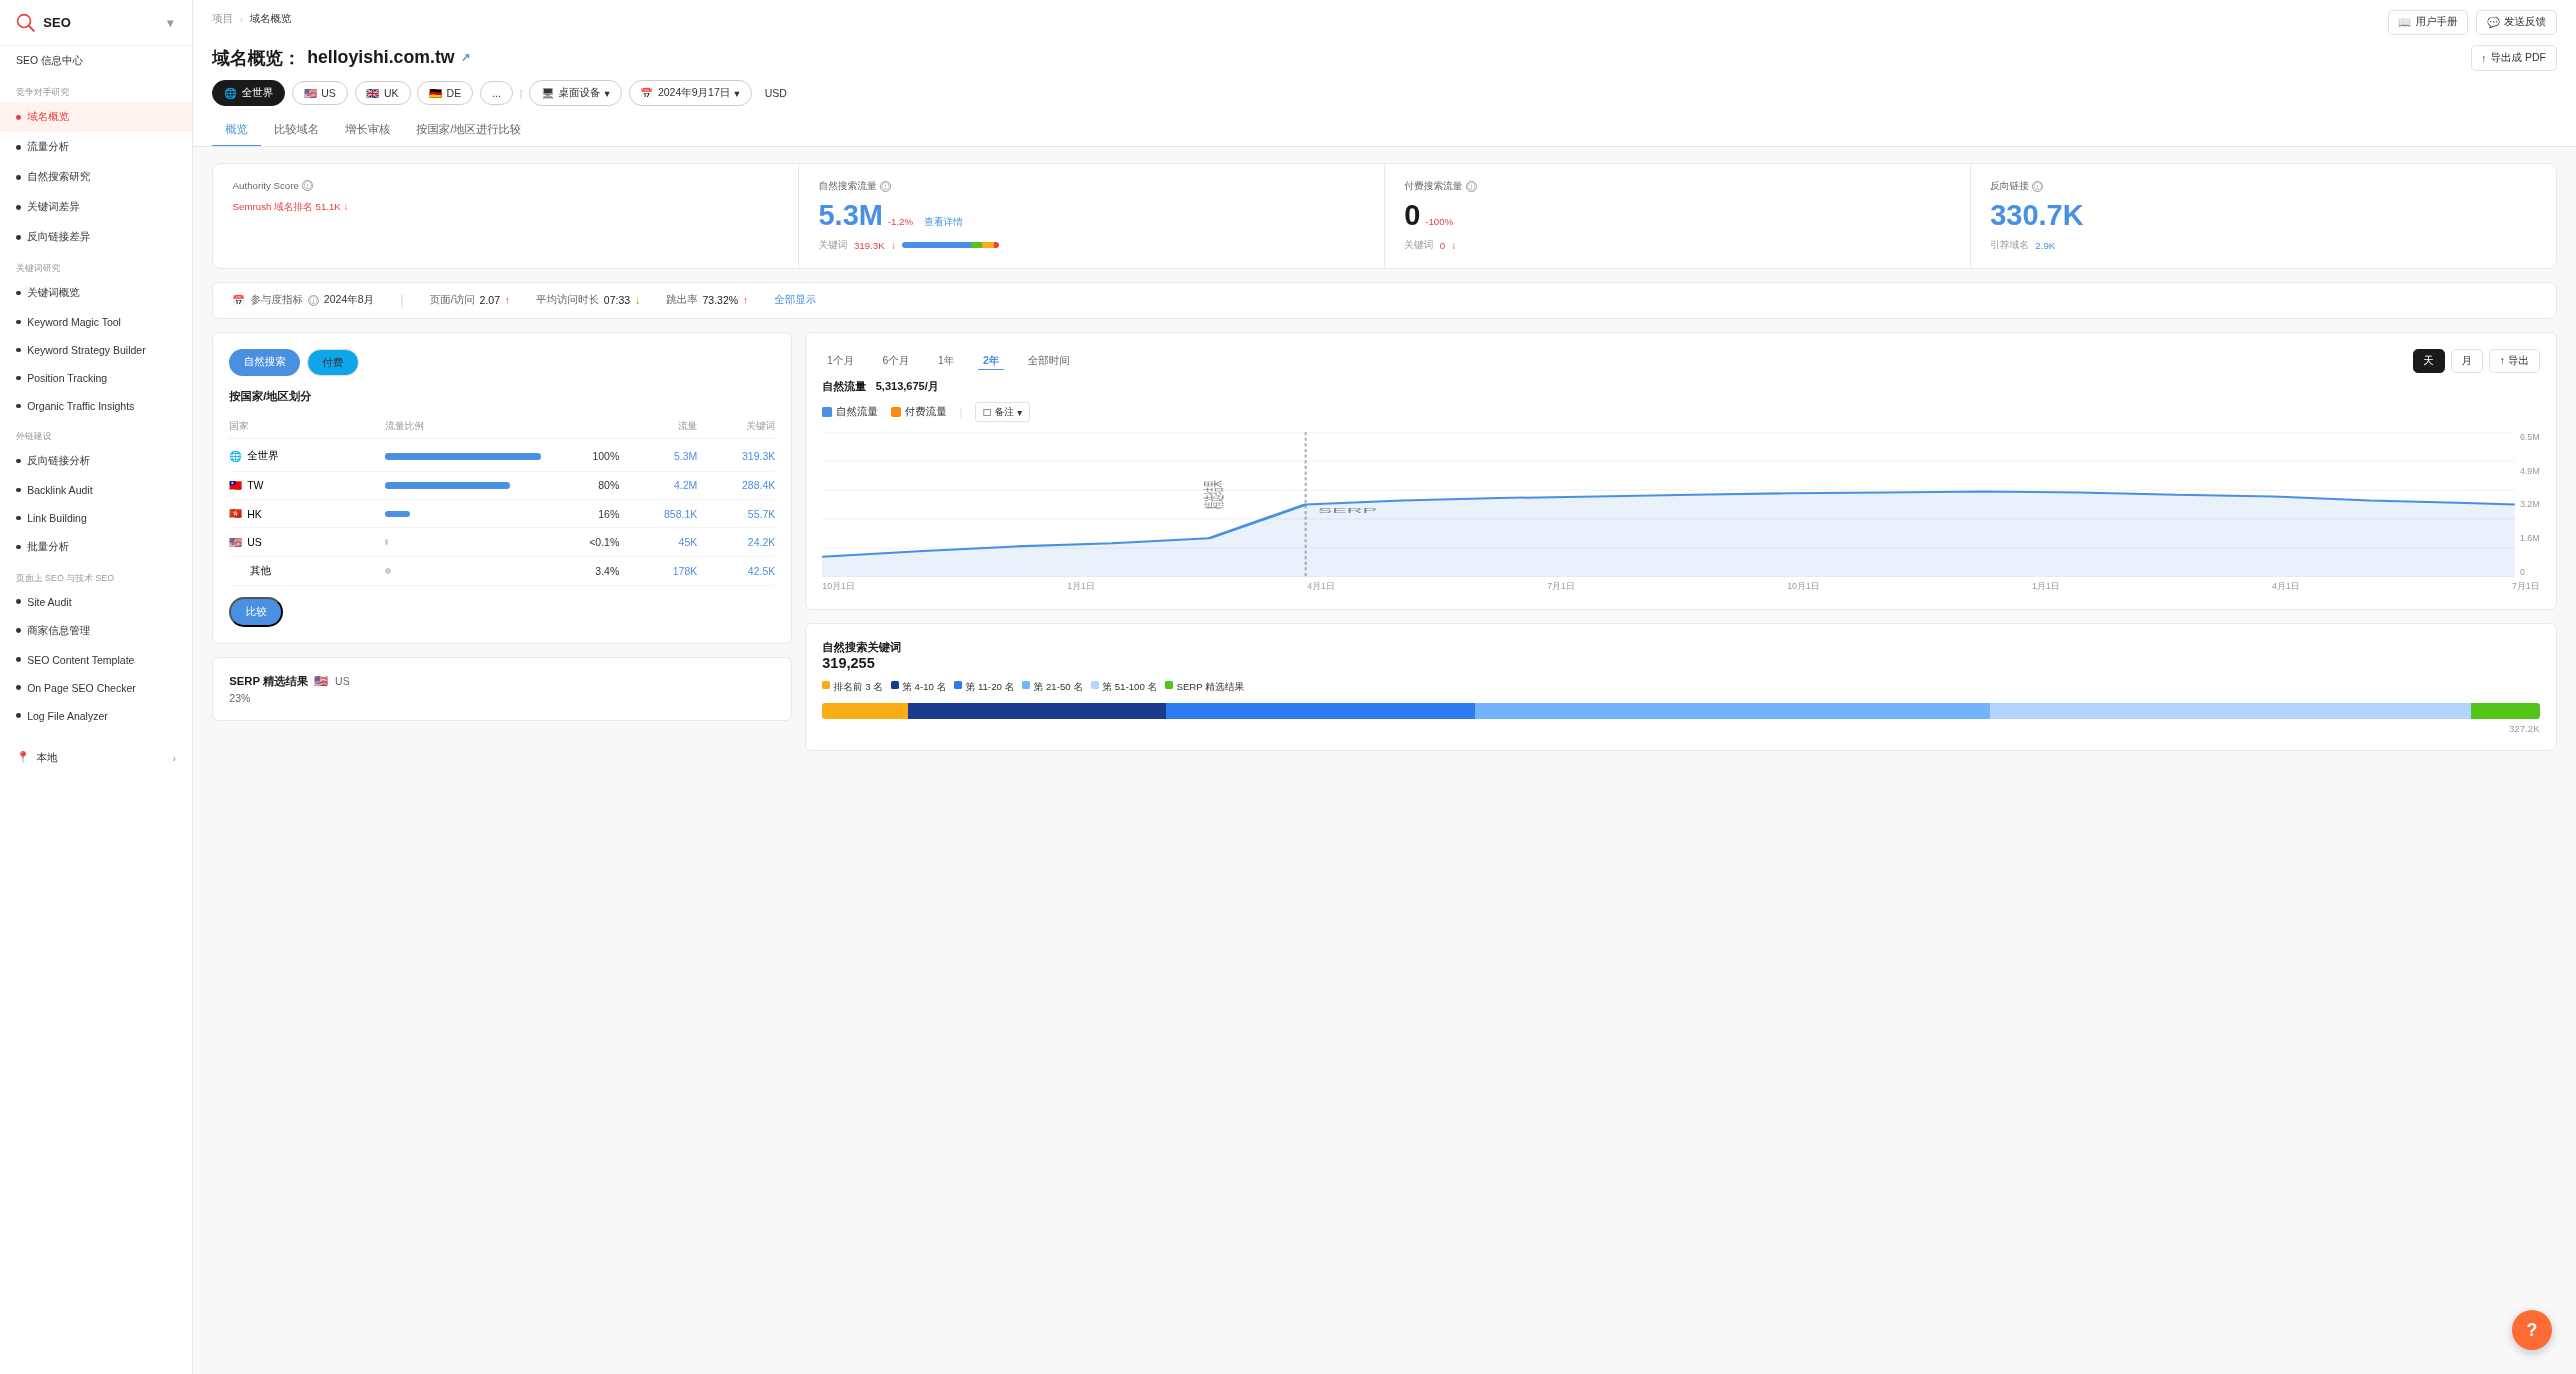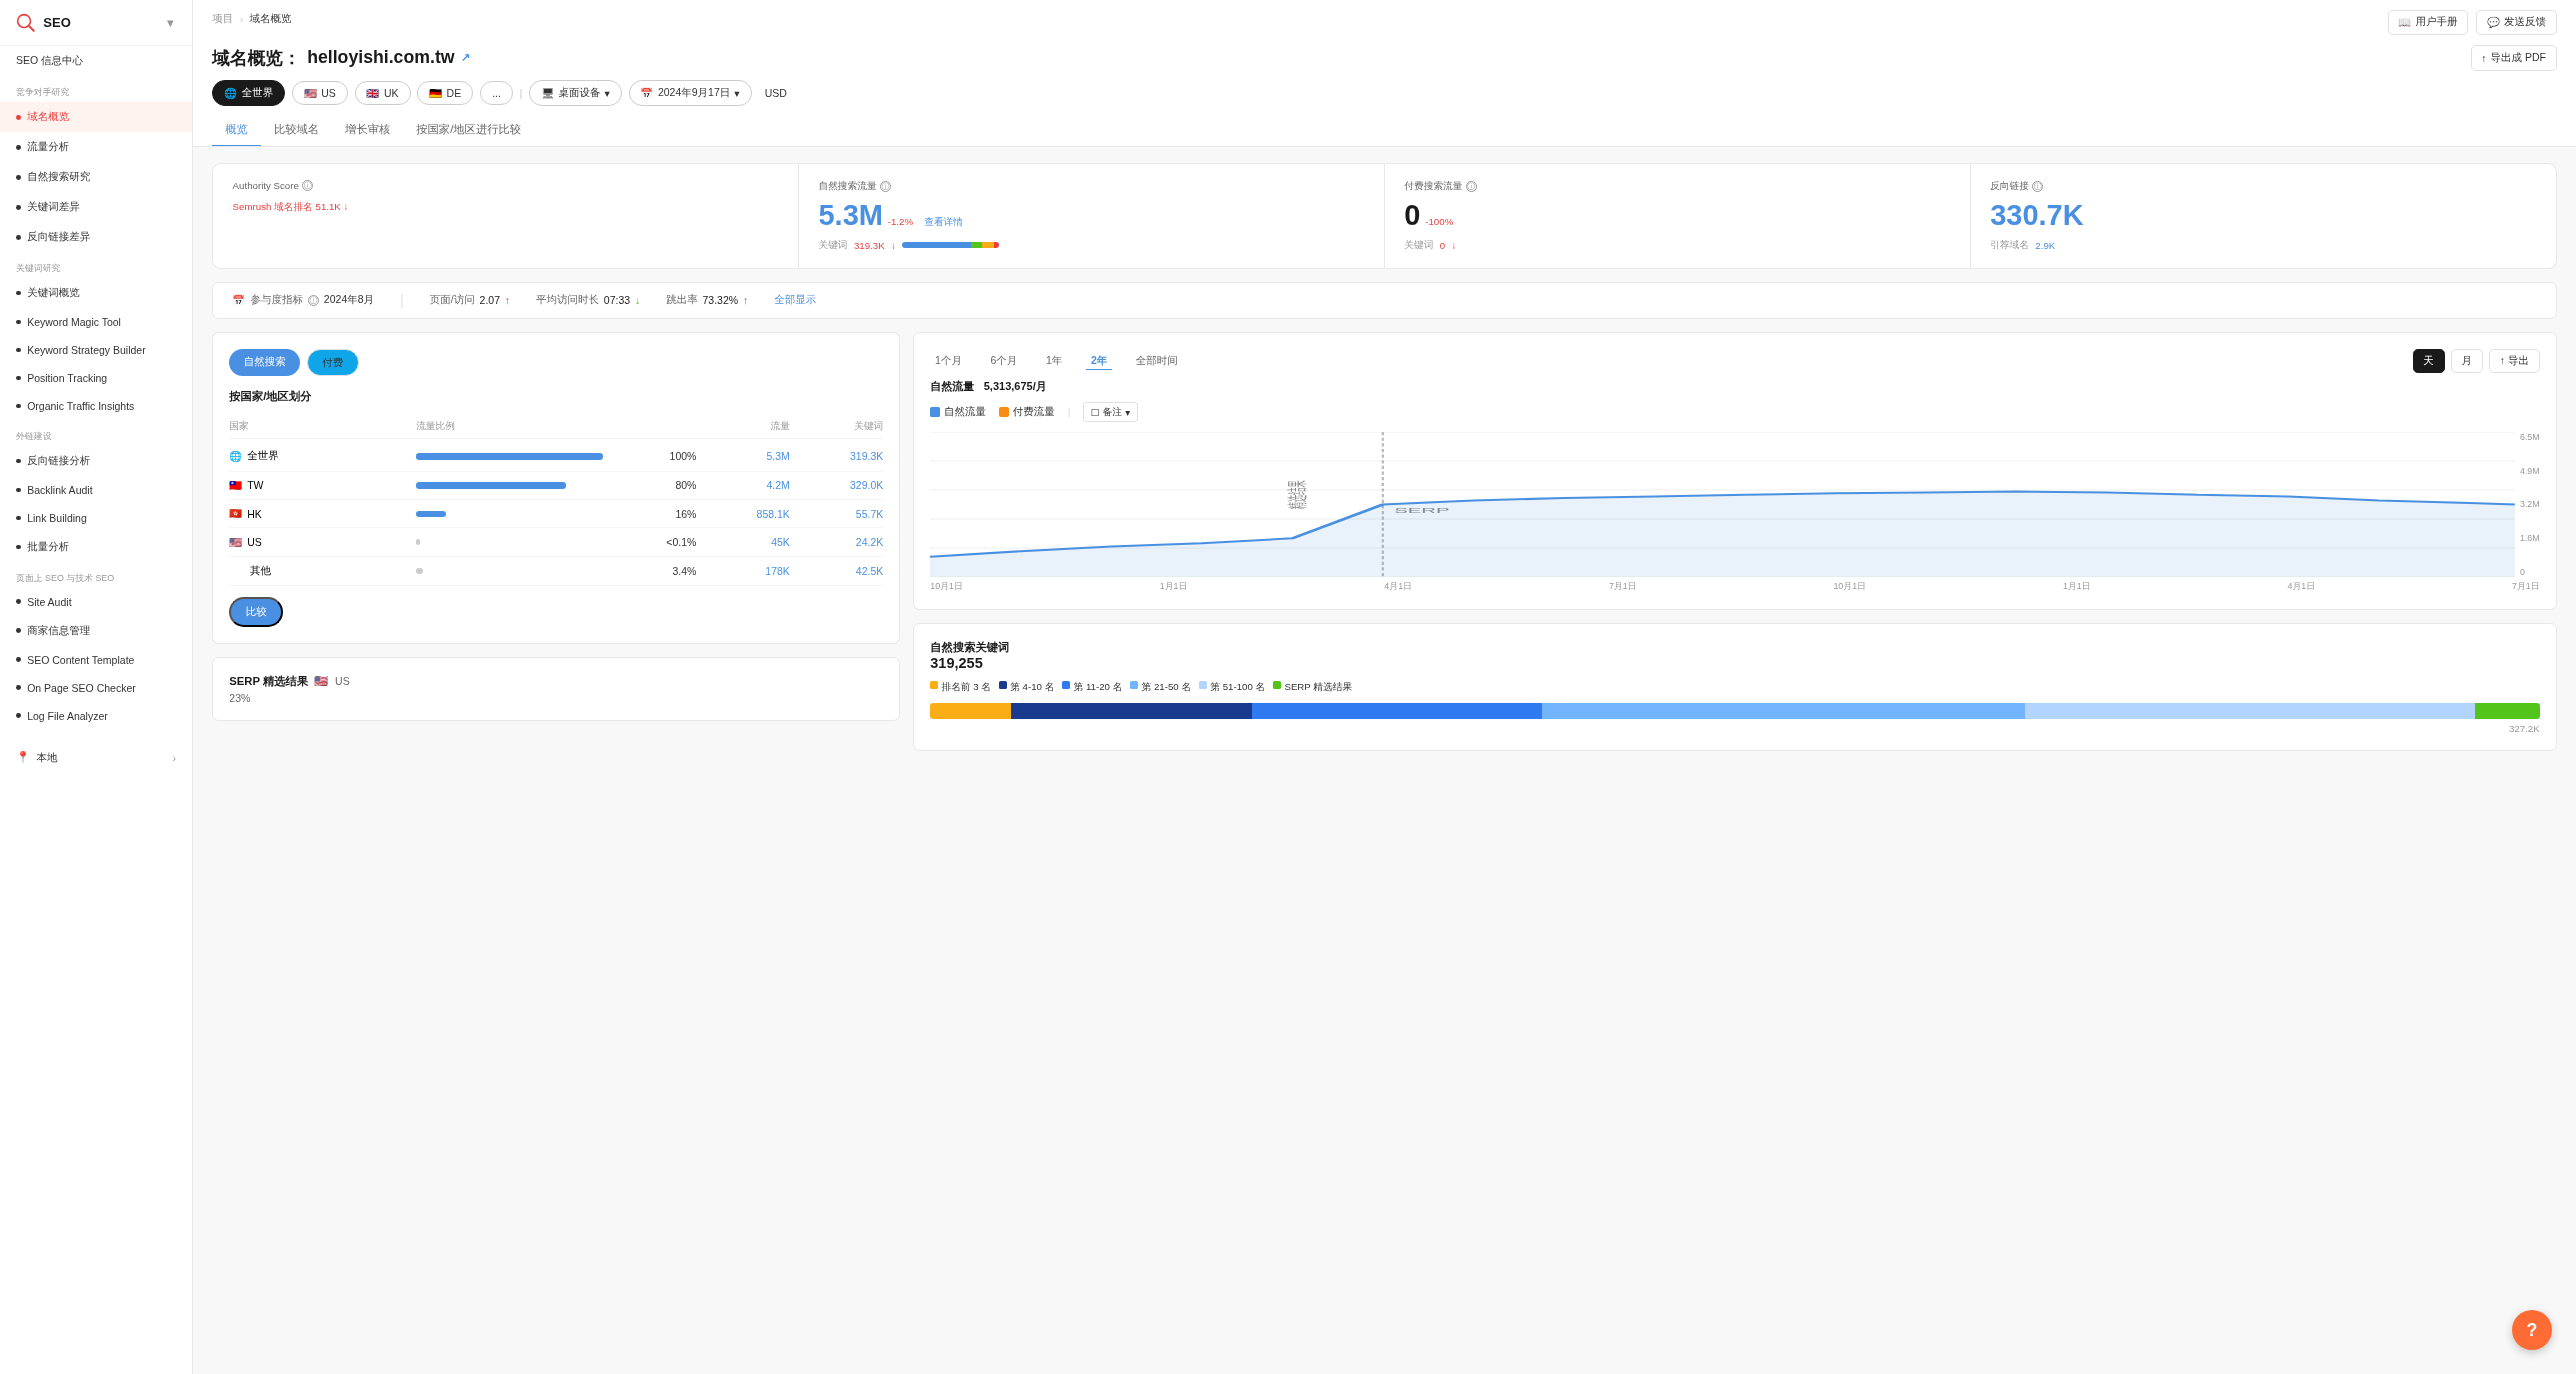--- a/index.html
+++ b/index.html
@@ -69,21 +69,21 @@
     .engagement-item { display: flex; align-items: center; gap: 4.8px; }
     .engagement-label { color: #666; }
     .engagement-value { color: #1a1a1a; display: flex; align-items: center; gap: 2.4px; }
     .arrow-up { color: #e84040; }
     .arrow-down { color: #52c41a; }
     .engagement-sep { color: #e0e0e0; font-size: 14.5px; }
     .show-all { color: #4a90e2; cursor: pointer; }
 
     
     .two-col { display: flex; gap: 13px; }
-    .left-col { width: 688px; flex-shrink: 0; }
+    .left-col { width: 580px; flex-shrink: 0; }
     .right-col { flex: 1; }
 
     
     .traffic-section { background: #fff; border: 0.8px solid #e8e8e8; border-radius: 6.4px; padding: 16px; }
     .traffic-tabs { display: flex; gap: 6.4px; margin-bottom: 13px; }
     .traffic-tab { padding: 5.6px 14.5px; border-radius: 16px; cursor: pointer; font-size: 10.5px; font-weight: 500; }
     .traffic-tab.active { background: #4a90e2; color: #fff; }
     .traffic-tab.inactive { background: #0ea5e9; border: 0.8px solid #e0e0e0; color: #333; }
     .section-title { font-size: 11.3px; font-weight: 600; color: #1a1a1a; margin-bottom: 11.3px; }
     .table-header { display: flex; align-items: center; padding: 4.8px 0; border-bottom: 0.8px solid #f0f0f0; margin-bottom: 3.2px; }
@@ -474,21 +474,21 @@
           <div class="table-row">
             <div class="country-cell">
               <span>🇹🇼</span>
               <span>TW</span>
             </div>
             <div class="bar-cell">
               <div class="mini-bar" style="width:80%; background:#4a90e2;"></div>
             </div>
             <div class="pct-cell">80%</div>
             <div class="traffic-cell">4.2M</div>
-            <div class="kw-cell">329.0K</div>
+            <div class="kw-cell">288.4K</div>
           </div>
 
           <div class="table-row">
             <div class="country-cell">
               <span>🇭🇰</span>
               <span>HK</span>
             </div>
             <div class="bar-cell">
               <div class="mini-bar" style="width:16%; background:#4a90e2;"></div>
             </div>

